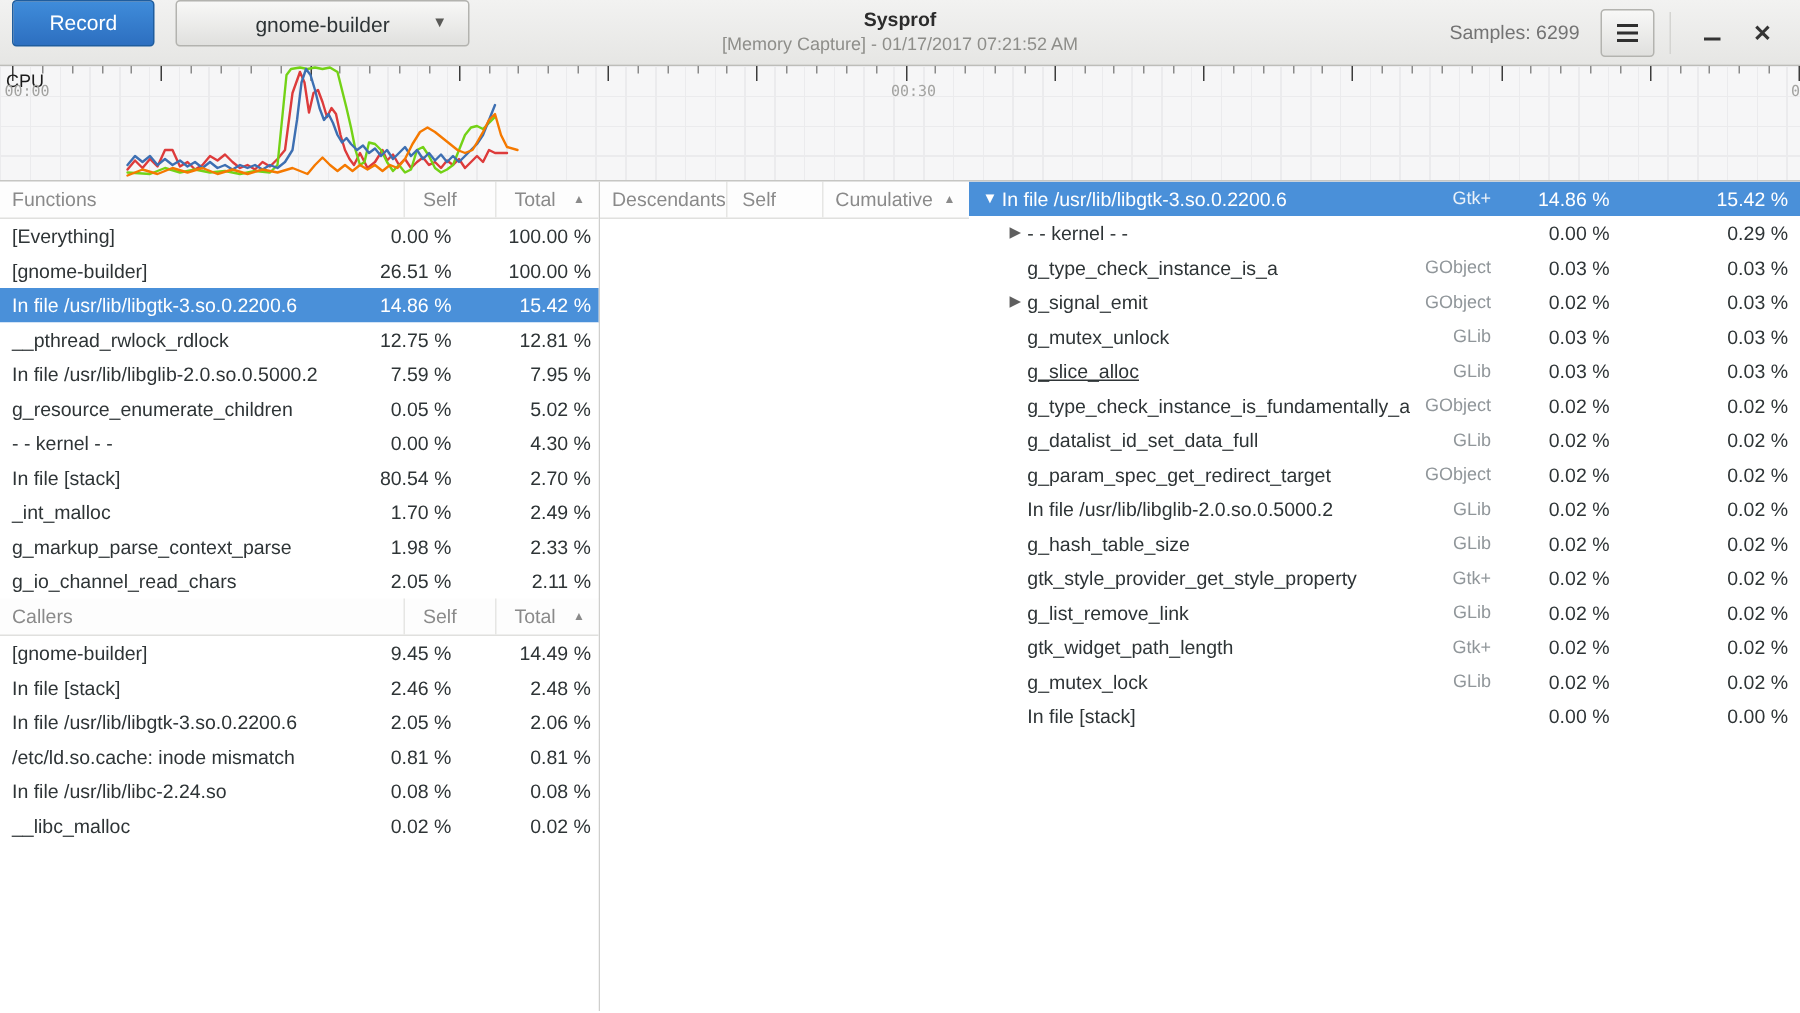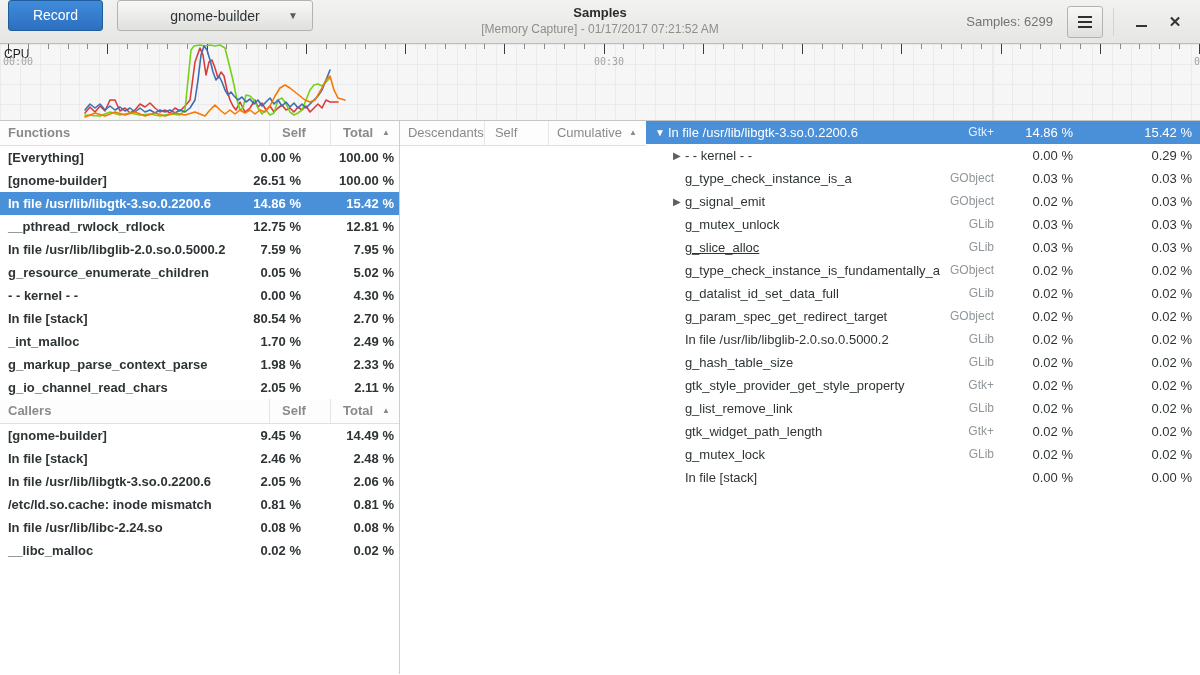--- a/index.html
+++ b/index.html
@@ -51,21 +51,21 @@
     border-bottom:1px solid #c6c6c3;
   }
   .graph .tick { position:absolute; top:0; width:1px; height:5px; background:#8a8a8a; }
   .graph .tick.major { height:10px; background:#3c3c3c; }
   .graph-label { position:absolute; top:3px; left:4px; font-size:12px; color:#1b1b1b; }
   .time-label { position:absolute; top:12px; font-family:"DejaVu Sans Mono", monospace; font-size:10px; color:#a3a3a1; }
   .graph svg { position:absolute; inset:0; }
 
   
   .content { display:flex; height:553px; }
-  .left-pane { width:448px; border-right:1px solid #cfcfcd; display:flex; flex-direction:column;font-weight:bold; }
+  .left-pane { width:448px; border-right:1px solid #cfcfcd; display:flex; flex-direction:column; }
   .right-pane { flex:1; display:flex; flex-direction:row; }
 
   
   .col-header { display:flex; height:25px; background:#fdfdfd; border-bottom:1px solid #e0e0de; flex:none; }
   .col-header .hc { font-size:13px; color:#8a8a8a; line-height:24px; white-space:nowrap; overflow:hidden; cursor:pointer; }
   .col-header .hc.name { flex:1; padding-left:8px; }
   .col-header .hc.vsep { border-left:1px solid #e6e6e4; }
   .sort-arrow { font-size:8px; color:#8a8a8a; float:right; margin:0 9px 0 0; line-height:24px; }
 
   
@@ -96,21 +96,21 @@
 
 <div>
 
   <header class="titlebar">
     <div class="btn-record">Record</div>
     <div class="btn-target">
       <span>gnome-builder</span>
       <span class="dd-arrow">▼</span>
     </div>
     <div class="title-block">
-      <div class="t">Samples</div>
+      <div class="t">Sysprof</div>
       <div class="st">[Memory Capture] - 01/17/2017 07:21:52 AM</div>
     </div>
     <div class="tb-right">
       <span class="samples">Samples: 6299</span>
       <div class="btn-menu">
         <i></i>
           <i></i>
           <i></i>
       </div>
       <div class="tb-sep"></div>

